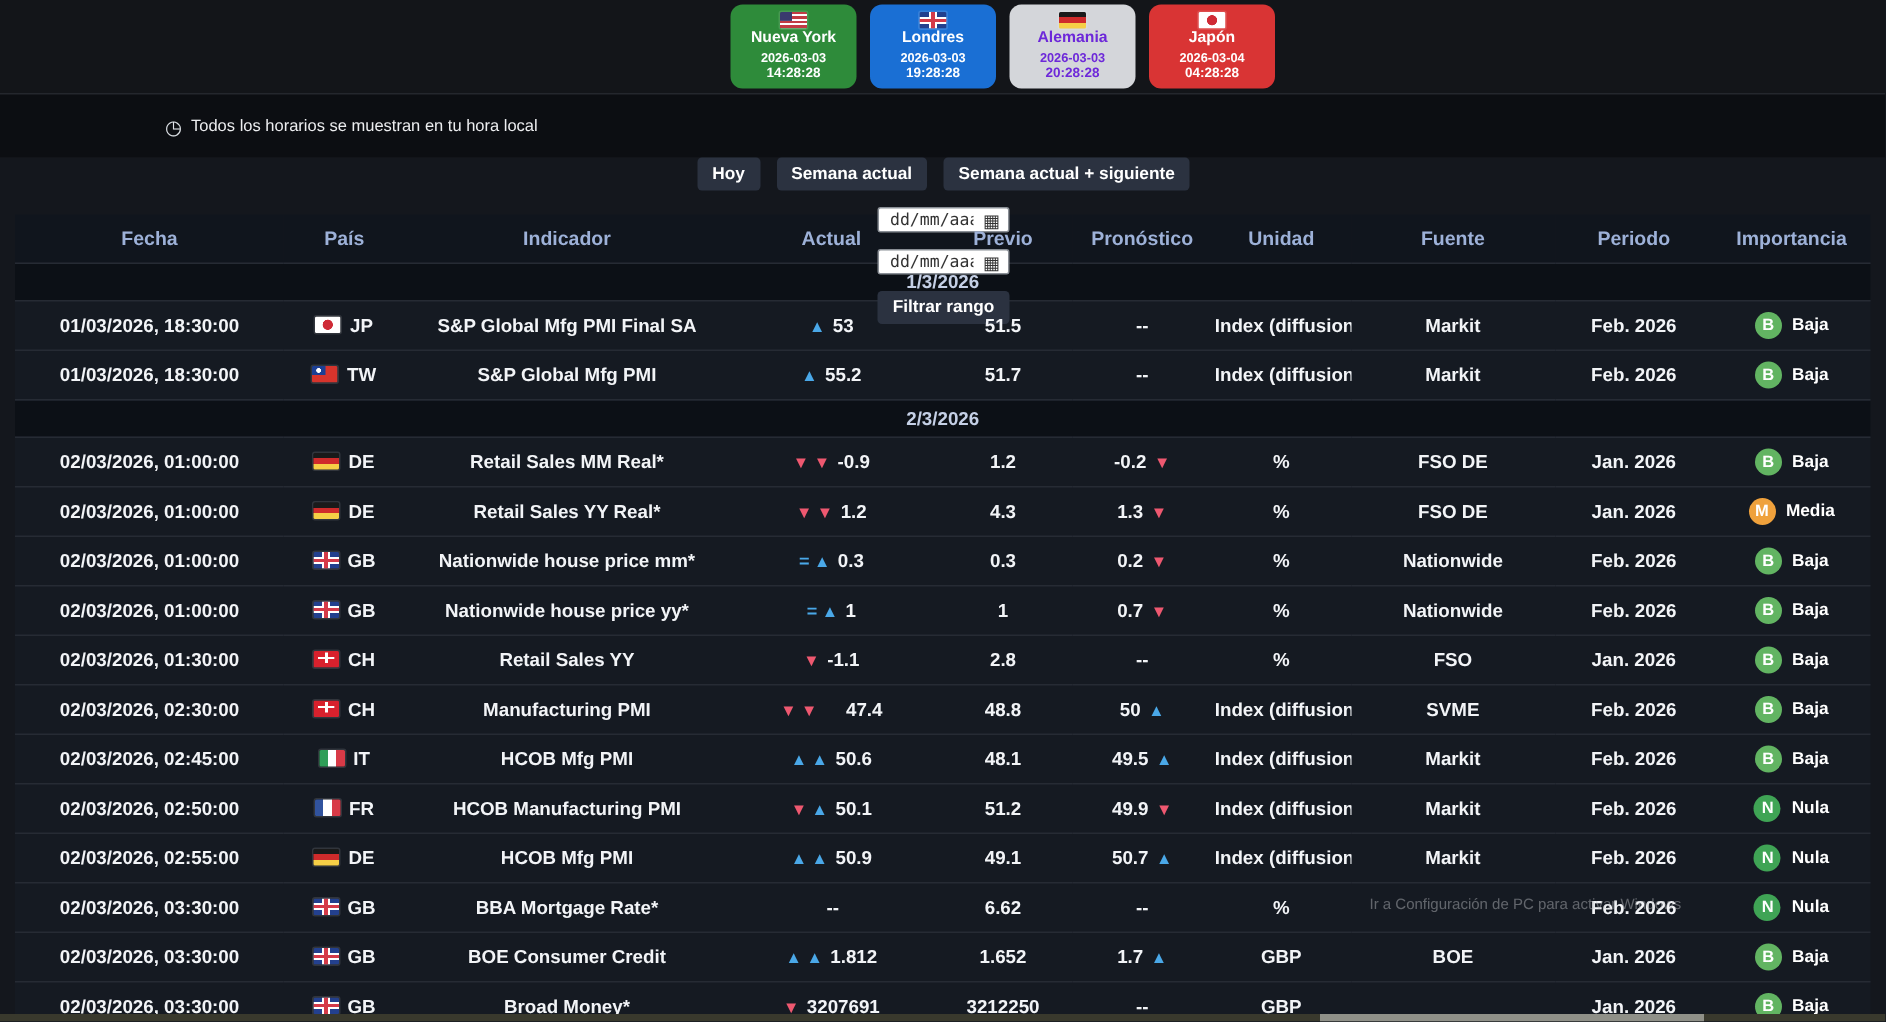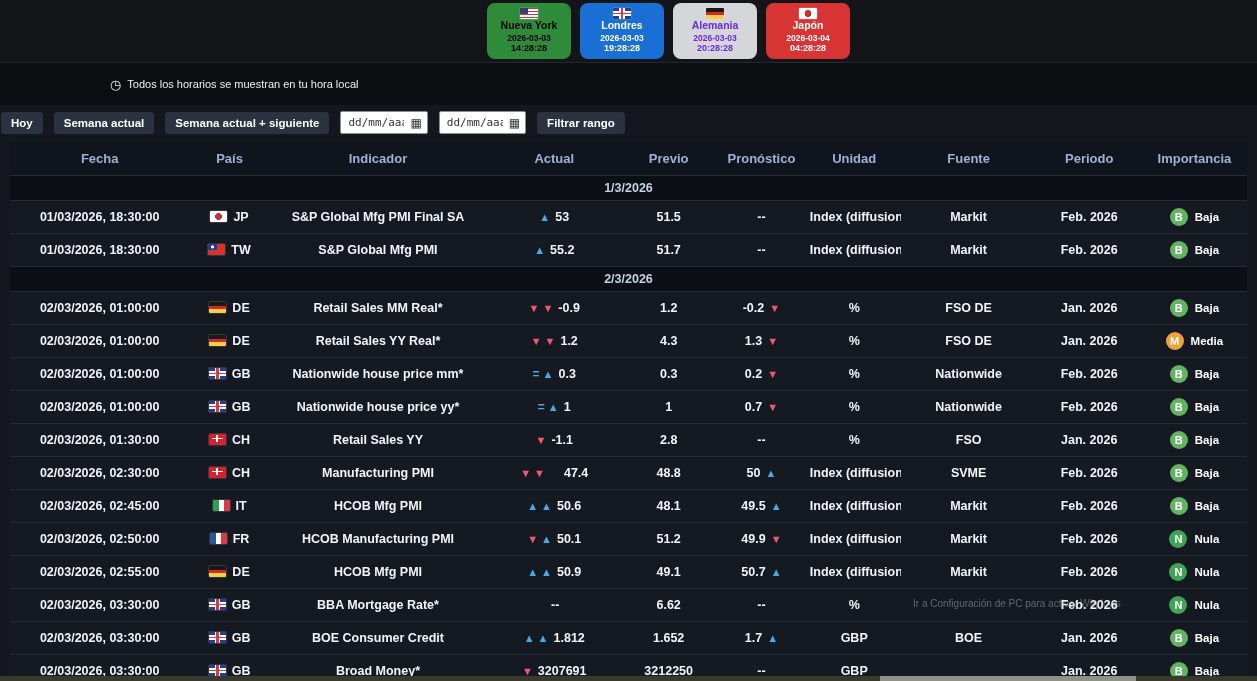--- a/index.html
+++ b/index.html
@@ -33,21 +33,21 @@
 
   
   .notice {
     height:43px; background:#0c0e12; border-top:1px solid #24272d;
     display:flex; align-items:center; gap:6px; padding-left:110px;
     color:#edeef0; font-size:11px; font-weight:normal;
   }
   .clock-glyph { font-size:13px; color:#dfe3e8; line-height:1; }
 
   
-  .filters { height:35px; display:flex; align-items:center; gap:11px; background:#14171d; padding-left:1px; }
+  .filters { height:35px; display:flex; align-items:center; gap:11px; background:#14171d; padding-left:1px;flex-direction:column; }
   .filter-btn {
     background:#2b3240; color:#ffffff; font-weight:bold; font-size:11.5px;
     border:none; border-radius:3px; padding:5px 10px; font-family:inherit; cursor:pointer; white-space:nowrap;
   }
   .date-field {
     background:#ffffff; border:1px solid #8a8f96; border-radius:2px; height:23px;
     display:flex; align-items:center; padding:0 5px; gap:4px;
   }
   .date-field input {
     border:none; outline:none; width:60px; background:transparent;
@@ -118,21 +118,21 @@
 
   
   .hscrollbar { position:absolute; bottom:0; left:0; width:1257px; height:5px; background:#39392d; z-index:60; }
   .hthumb { position:absolute; left:880px; top:0; width:256px; height:5px; background:#8f9088; }
 </style>
 </head>
 <body>
 
 <header class="topbar">
   <div class="clocks" id="clocks">
-      <div class="clock-card" style="background: rgb(46, 139, 58); color: #000000;">
+      <div class="clock-card" style="background: rgb(46, 139, 58); color: #ffffff;">
         <span class="flag us"></span>
         <div class="clock-city">Nueva York</div>
         <div class="clock-date">2026-03-03</div>
         <div class="clock-time">14:28:28</div>
       </div>
       <div class="clock-card" style="background: rgb(26, 111, 212); color: rgb(255, 255, 255);">
         <span class="flag gb"></span>
         <div class="clock-city">Londres</div>
         <div class="clock-date">2026-03-03</div>
         <div class="clock-time">19:28:28</div>

